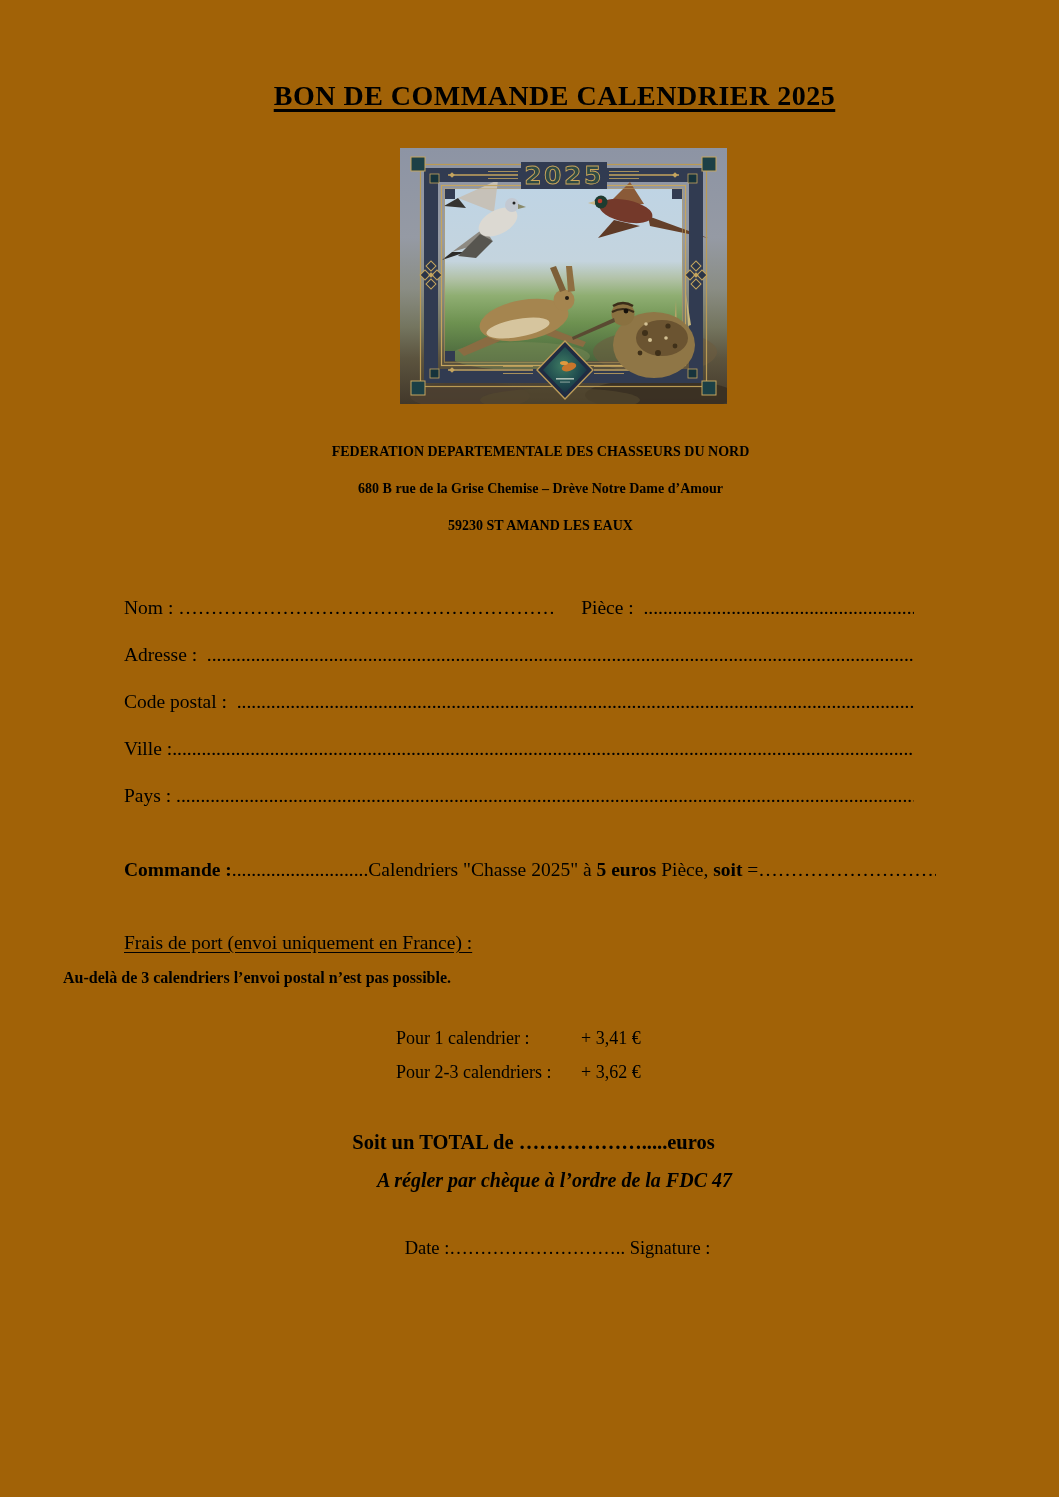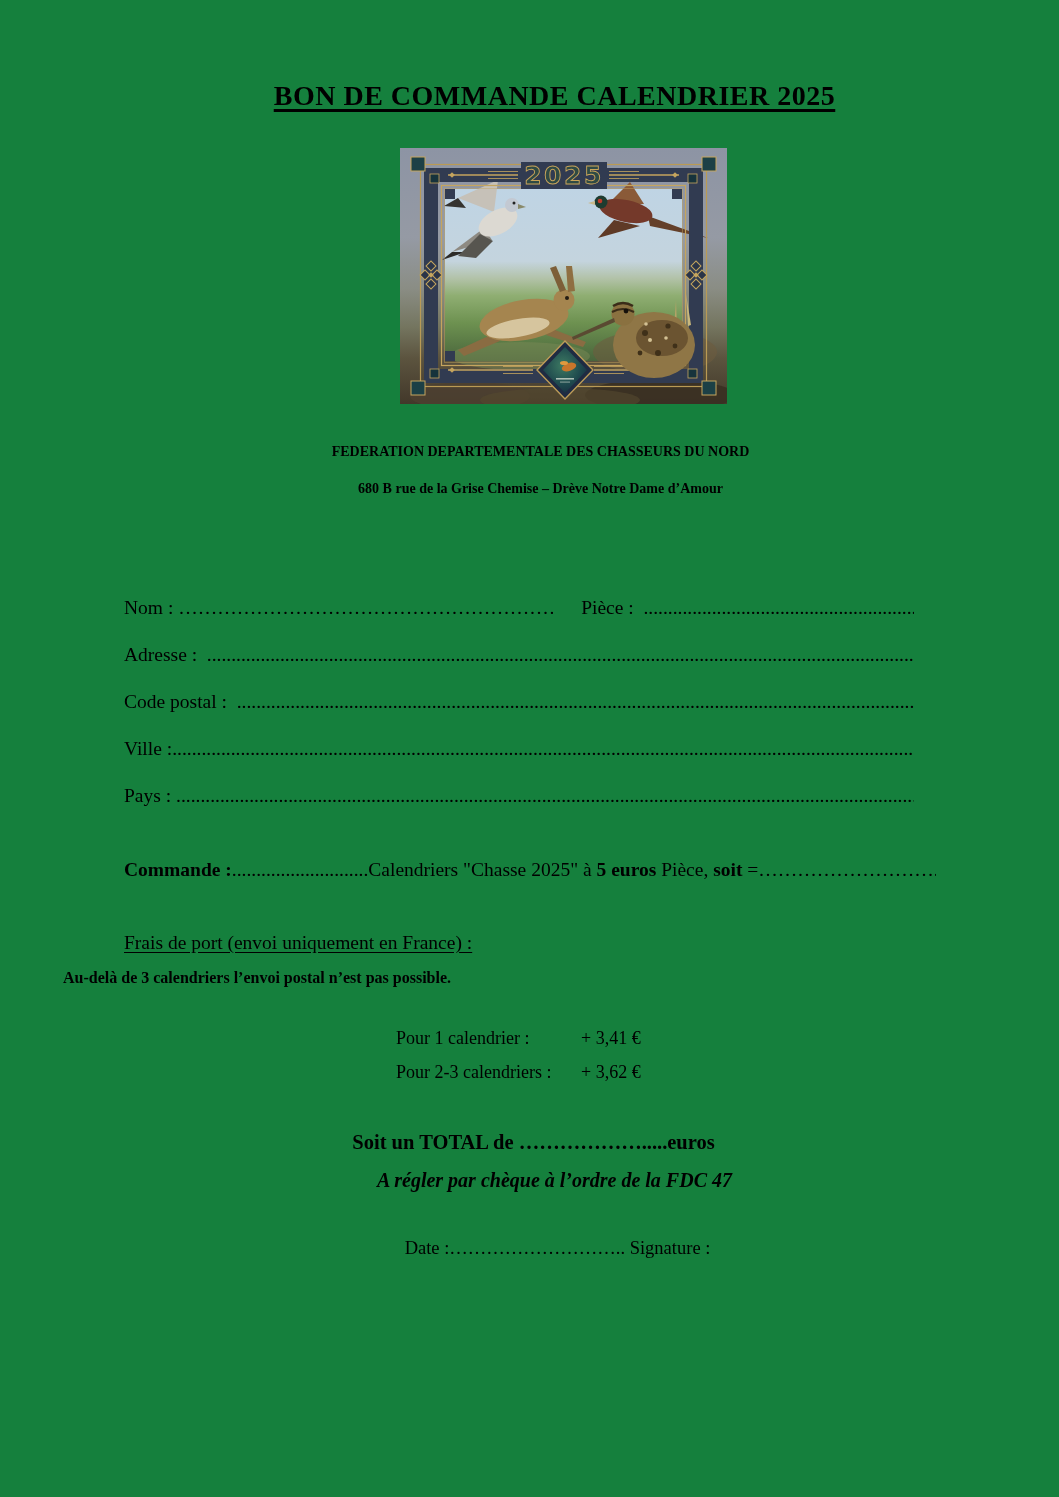--- a/index.html
+++ b/index.html
@@ -1,17 +1,17 @@
 <!DOCTYPE html>
 <html><head>
 <meta charset="utf-8">
 <style>
   html,body{margin:0;padding:0;background:#fff;}
   .page{
-    position:relative;width:1059px;height:1497px;background:#15803d;
+    position:relative;width:1059px;height:1497px;background:#a16207;
     font-family:"Liberation Serif", serif;color:#000;overflow:hidden;
   }
   .abs{position:absolute;}
   .center{text-align:center;}
   .doc-title{top:80px;left:50px;width:1009px;font-size:28px;font-weight:bold;}
   .doc-title span{text-decoration:underline;text-decoration-thickness:2.5px;text-underline-offset:4px;letter-spacing:.5px;}
   .calendar-wrap{left:400px;top:148px;width:327px;height:256px;}
   .federation{top:444px;left:36px;width:1009px;font-weight:bold;font-size:14px;}
   .federation .fed-line{margin-bottom:21px;}
   .fields{left:124px;top:584px;width:790px;font-size:19.5px;}
@@ -201,20 +201,21 @@
         <ellipse cx="164" cy="215" rx="4" ry="2" fill="#e09a3f"></ellipse>
         <rect x="156" y="230" width="18" height="1.6" fill="#d8e0d4" opacity="0.75"></rect>
         <rect x="160" y="233.5" width="10" height="1.2" fill="#d8e0d4" opacity="0.5"></rect>
       </g>
     </svg>
   </div>
 
   <div class="abs federation center">
     <div class="fed-line">FEDERATION DEPARTEMENTALE DES CHASSEURS DU NORD</div>
     <div class="fed-line">680 B rue de la Grise Chemise – Drève Notre Dame d’Amour</div>
+    <div class="fed-line">59230 ST AMAND LES EAUX</div>
   </div>
 
   <div class="abs fields">
     <div class="field-row">
       <span class="lbl">Nom : </span>
       <span class="dots-fixed">………………………………………………………………</span>
       <span class="lbl prenom-lbl">Pièce :  </span>
       <span class="dots-flex">............................................................</span>
     </div>
     <div class="field-row">

